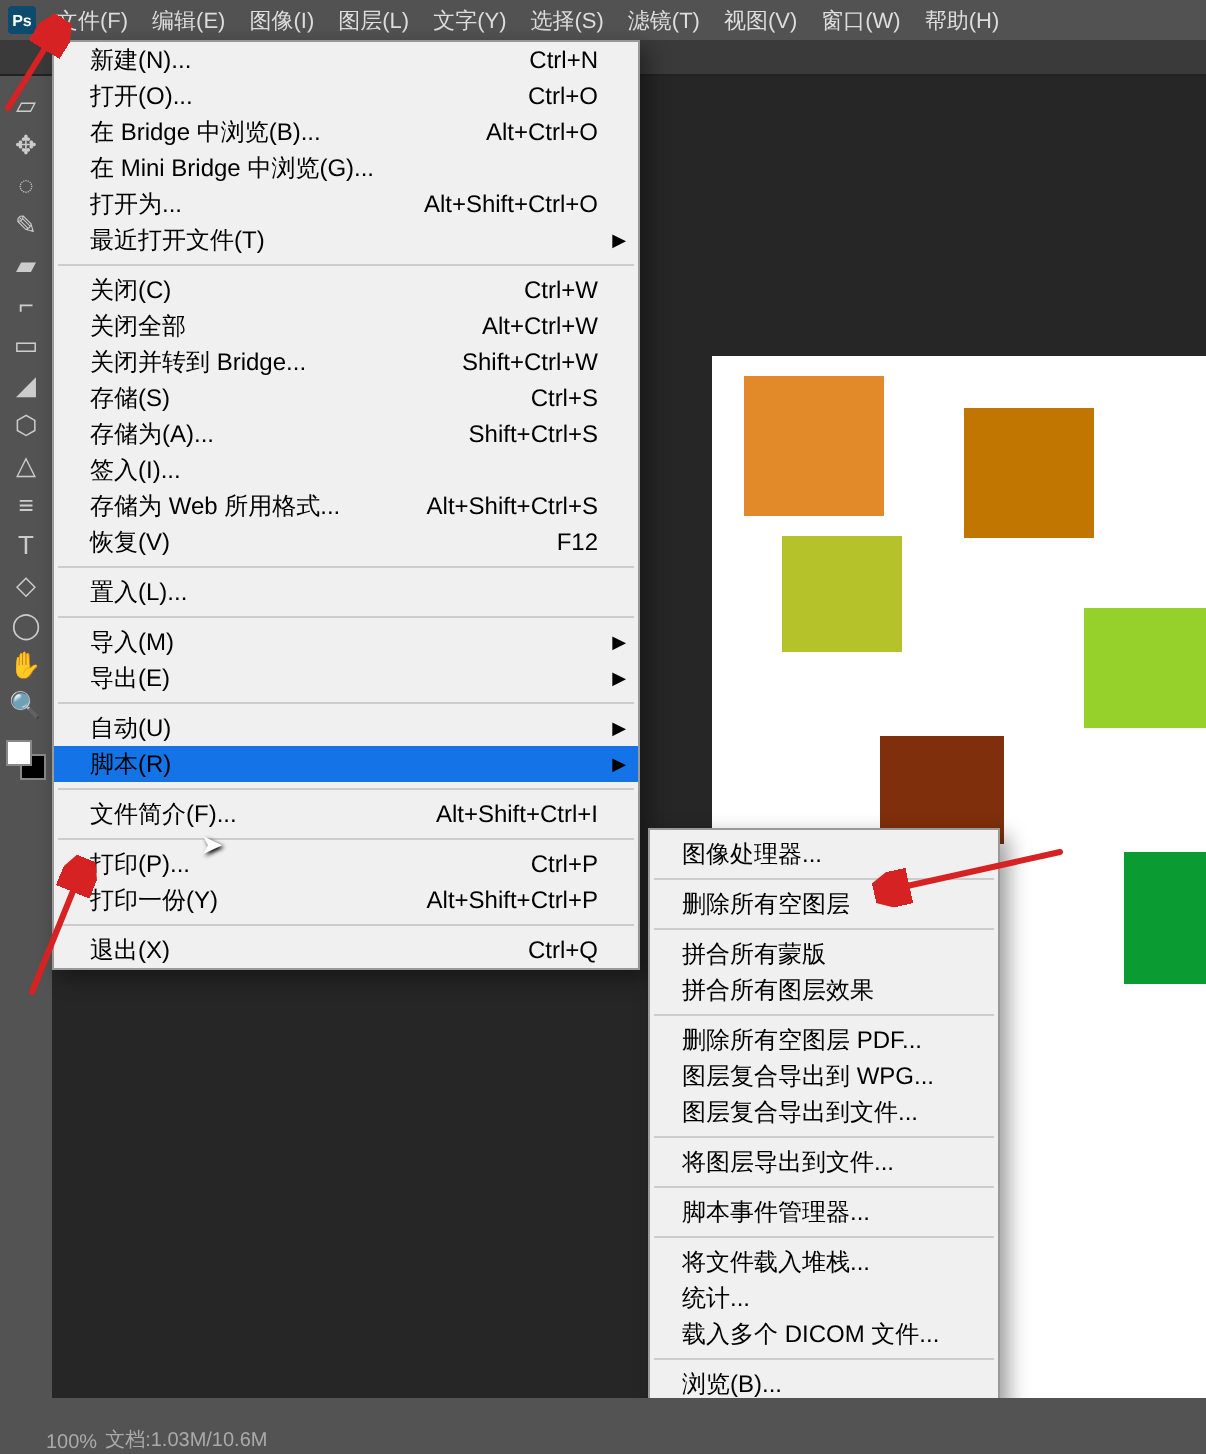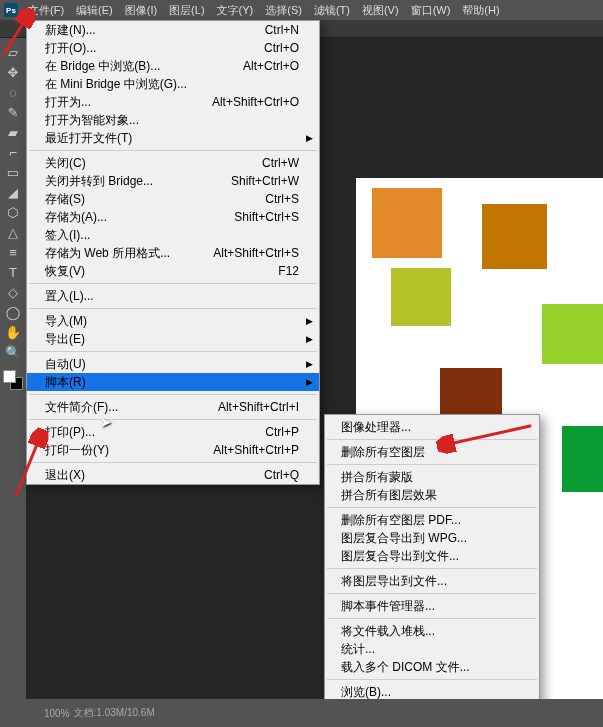--- a/index.html
+++ b/index.html
@@ -126,21 +126,21 @@
 }
 .menu-sep {
   height: 1px;
   background: #ccc;
   margin: 3px 2px;
 }
 .sub-menu {
   position: absolute;
   left: 324px;
   top: 414px;
-  width: 216px;
+  width: 176px;
   background: #f0f0f0;
   border: 1px solid #999;
   box-shadow: 4px 4px 10px rgba(0,0,0,0.4);
   color: #000;
   padding: 3px 0;
 }
 .sub-menu .menu-item { padding: 0 16px; }
 .cursor-arrow {
   position: absolute;
   font-size: 14px;
@@ -148,22 +148,22 @@
   text-shadow: 1px 1px 2px black;
 }
 .statusbar {
   position: absolute;
   left: 0; right: 0; bottom: 0;
   height: 28px;
   background: #535353;
   color: #aaa;
   font-size: 10px;
   display: flex;
-  align-items: center;
-  padding-left: 44px;
+  align-items: flex-end;
+  padding-left: 23px;
 }
 .red-arrow {
   position: absolute;
   stroke: #d62222;
   fill: #d62222;
   stroke-width: 3;
   stroke-linecap: round;
   pointer-events: none;
 }
 </style>
@@ -245,30 +245,31 @@
       <span class="shortcut">Alt+Ctrl+O</span>
     </div>
     <div class="menu-item">
       <span>在 Mini Bridge 中浏览(G)...</span>
     </div>
     <div class="menu-item">
       <span>打开为...</span>
       <span class="shortcut">Alt+Shift+Ctrl+O</span>
     </div>
     <div class="menu-item">
-      <span>打开为智能对象...</span>
-    </div>
-    <div class="menu-item">
       <span>最近打开文件(T)</span>
       <span class="arrow">▶</span>
     </div>
     <div class="menu-sep"></div>
     <div class="menu-item">
       <span>关闭(C)</span>
       <span class="shortcut">Ctrl+W</span>
+    </div>
+    <div class="menu-item">
+      <span>关闭全部</span>
+      <span class="shortcut">Alt+Ctrl+W</span>
     </div>
     <div class="menu-item">
       <span>关闭并转到 Bridge...</span>
       <span class="shortcut">Shift+Ctrl+W</span>
     </div>
     <div class="menu-item">
       <span>存储(S)</span>
       <span class="shortcut">Ctrl+S</span>
     </div>
     <div class="menu-item">

